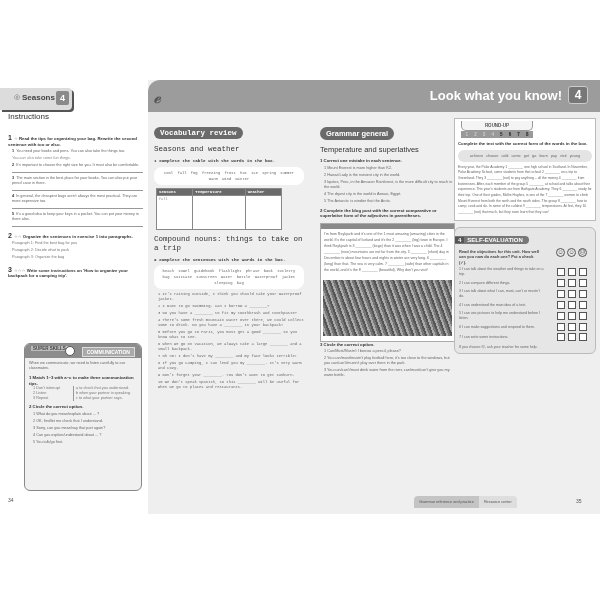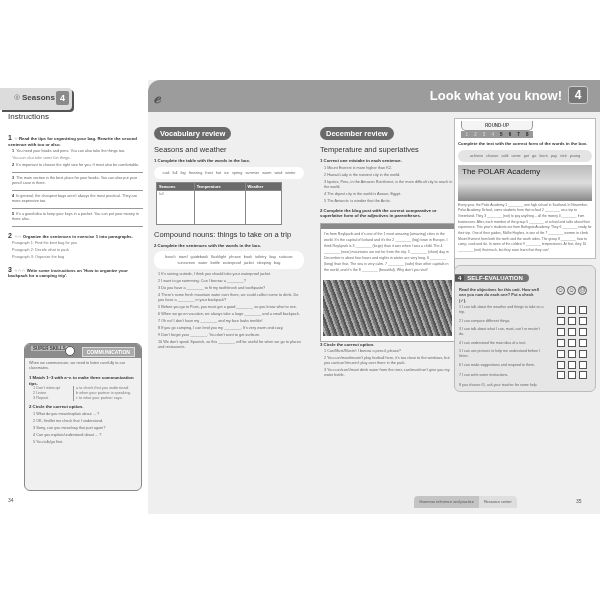--- a/index.html
+++ b/index.html
@@ -43,21 +43,21 @@
   .page-right { position: absolute; left: 148px; top: 0; width: 452px; height: 434px; background: #efefef; }
   .banner { position: absolute; left: 0; top: 0; width: 452px; height: 32px; background: #9c9c9c; border-radius: 12px 0 0 0; }
   .banner .curl { position: absolute; left: 6px; top: 6px; font-size: 18px; color: #555; font-family: "DejaVu Serif", serif; }
   .banner .title { position: absolute; right: 38px; top: 8px; font-size: 13px; font-weight: bold; color: #fff; text-align: right; }
   .banner .num { position: absolute; right: 12px; top: 6px; width: 20px; height: 18px; background: #777; border: 1px solid #ccc; color: #fff; font-size: 12px; font-weight: bold; text-align: center; line-height: 17px; border-radius: 3px; }
 
   .pill { display: inline-block; background: #6a6a6a; color: #fff; font-size: 7.5px; font-weight: bold; padding: 2px 6px; border-radius: 8px; }
   .sec-h { font-size: 7.5px; color: #333; margin: 5px 0 4px; line-height: 9px; }
   .wordbox { background: #fff; border-radius: 8px; font-size: 3.8px; color: #666; text-align: center; padding: 3px 4px; line-height: 6px; margin: 3px 0; word-spacing: 2px; }
 
-  .col-vocab { position: absolute; left: 6px; top: 42px; width: 150px; }
+  .col-vocab { position: absolute; left: 6px; top: 42px; width: 150px; font-family: Liberation Mono, monospace; }
   .vtable { width: 126px; border-collapse: collapse; margin-left: 2px; background: #fff; }
   .vtable th { background: #6a6a6a; color: #fff; font-size: 4px; text-align: left; padding: 1px 2px; border: 1px solid #888; }
   .vtable td { height: 34px; border: 1px solid #888; font-size: 3.5px; color: #888; vertical-align: top; padding: 1px 2px; }
 
   .col-gram { position: absolute; left: 172px; top: 42px; width: 135px; }
   .blog { background: #fff; border: 1px solid #aaa; margin-top: 4px; }
   .blog-bar { height: 5px; background: #8a8a8a; }
   .blog-text { font-size: 3.6px; color: #666; line-height: 6px; padding: 2px 3px; }
   .photo { height: 60px; margin: 3px 0; background: repeating-linear-gradient(70deg,#555 0 2px,#aaa 2px 4px,#777 4px 6px); border: 2px solid #fff; }
 
@@ -195,21 +195,21 @@
       <div class="item">4 There's some fresh mountain water over there, we could collect some to drink. Do you have a ________ in your backpack?</div>
       <div class="item">5 Before you go to Paris, you must get a good ________ so you know what to see.</div>
       <div class="item">6 When we go on vacation, we always take a large ________ and a small backpack.</div>
       <div class="item">7 Oh no! I don't have my ________ and my face looks terrible!</div>
       <div class="item">8 If you go camping, I can lend you my ________. It's very warm and cozy.</div>
       <div class="item">9 Don't forget your ________. You don't want to get sunburn.</div>
       <div class="item">10 We don't speak Spanish, so this ________ will be useful for when we go to places and restaurants.</div>
     </div>
 
     <div class="col-gram">
-      <span class="pill">December review</span>
+      <span class="pill">Grammar general</span>
       <div class="sec-h">Temperature and superlatives</div>
       <div class="ex-head">1 Correct one mistake in each sentence.</div>
       <div class="item">1 Mount Everest is more higher than K2.</div>
       <div class="item">2 Hawaii Lady is the noisiest city in the world.</div>
       <div class="item">3 Iquitos, Peru, in the Amazon Rainforest, is the more difficult city to reach in the world.</div>
       <div class="item">4 The dryest city in the world is Aswan, Egypt.</div>
       <div class="item">5 The Antarctic is windier that the Arctic.</div>
       <div class="ex-head" style="margin-top:4px">2 Complete the blog post with the correct comparative or superlative form of the adjectives in parentheses.</div>
       <div class="blog">
         <div class="blog-bar"></div>
@@ -230,23 +230,20 @@
           <span>2</span>
           <span>3</span>
           <span>4</span>
           <span class="on">5</span>
           <span class="on">6</span>
           <span class="on">7</span>
           <span class="on">8</span>
         </div>
         <div class="ex-head">Complete the text with the correct form of the words in the box.</div>
         <div class="wordbox" style="background:#e4e4e4">achieve choose cold come get go learn pay visit young</div>
-        <div class="polar">
-          <span class="t">The POLAR Academy</span>
-        </div>
         <div class="polar-text">Every year, the Polar Academy 1 ________ one high school in Scotland. In November, Polar Academy School, some students from that school 2 ________ on a trip to Greenland. They 3 ________ (not) to pay anything – all the money 4 ________ from businesses. After, each member of the group 5 ________ at school and talks about their experience. This year's students are from Bathgate Academy. They 6 ________ ready for their trip. One of their guides, Mollie Hughes, is one of the 7 ________ women to climb Mount Everest from both the north and the south sides. The group 8 ________ how to camp, cook and ski. In some of the coldest 9 ________ temperatures. At first, they 10 ________ (not) that much, but they soon learn that they can!</div>
       </div>
 
       <div class="selfeval">
         <div class="se-head">
           <span class="n">4</span>
           <span class="t">SELF-EVALUATION</span>
         </div>
         <div class="faces">
           <span>☺</span>

